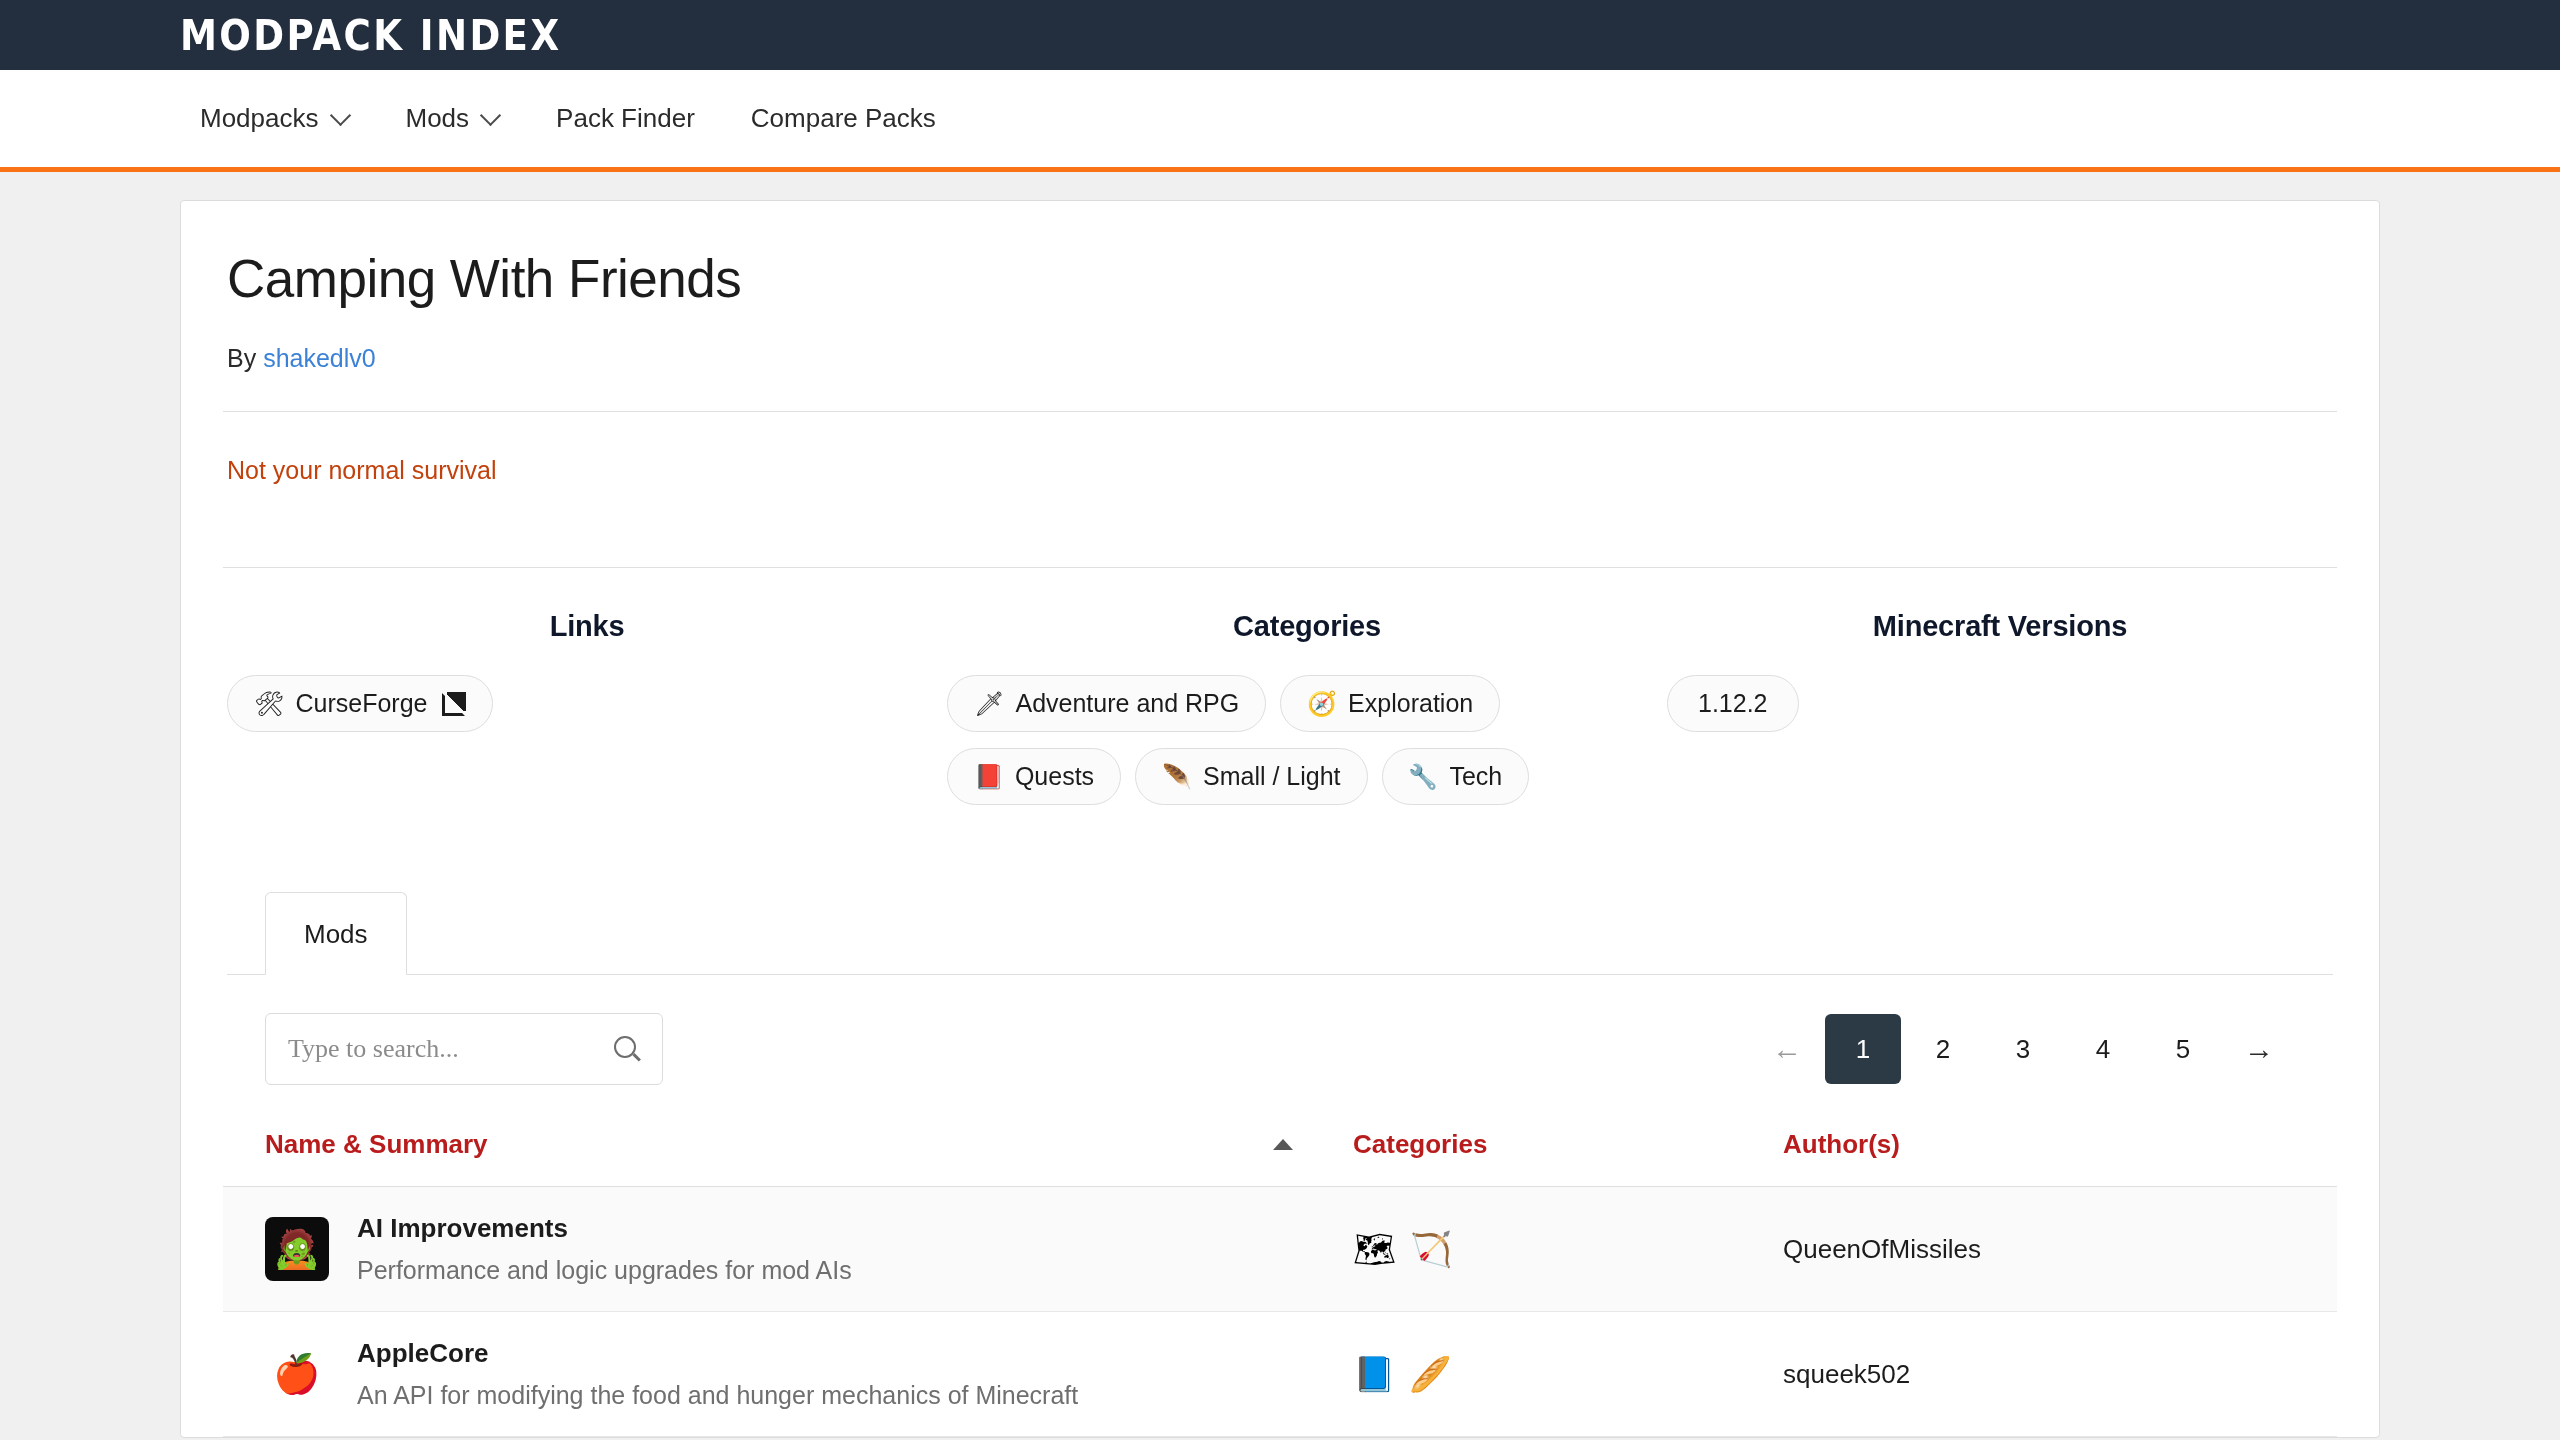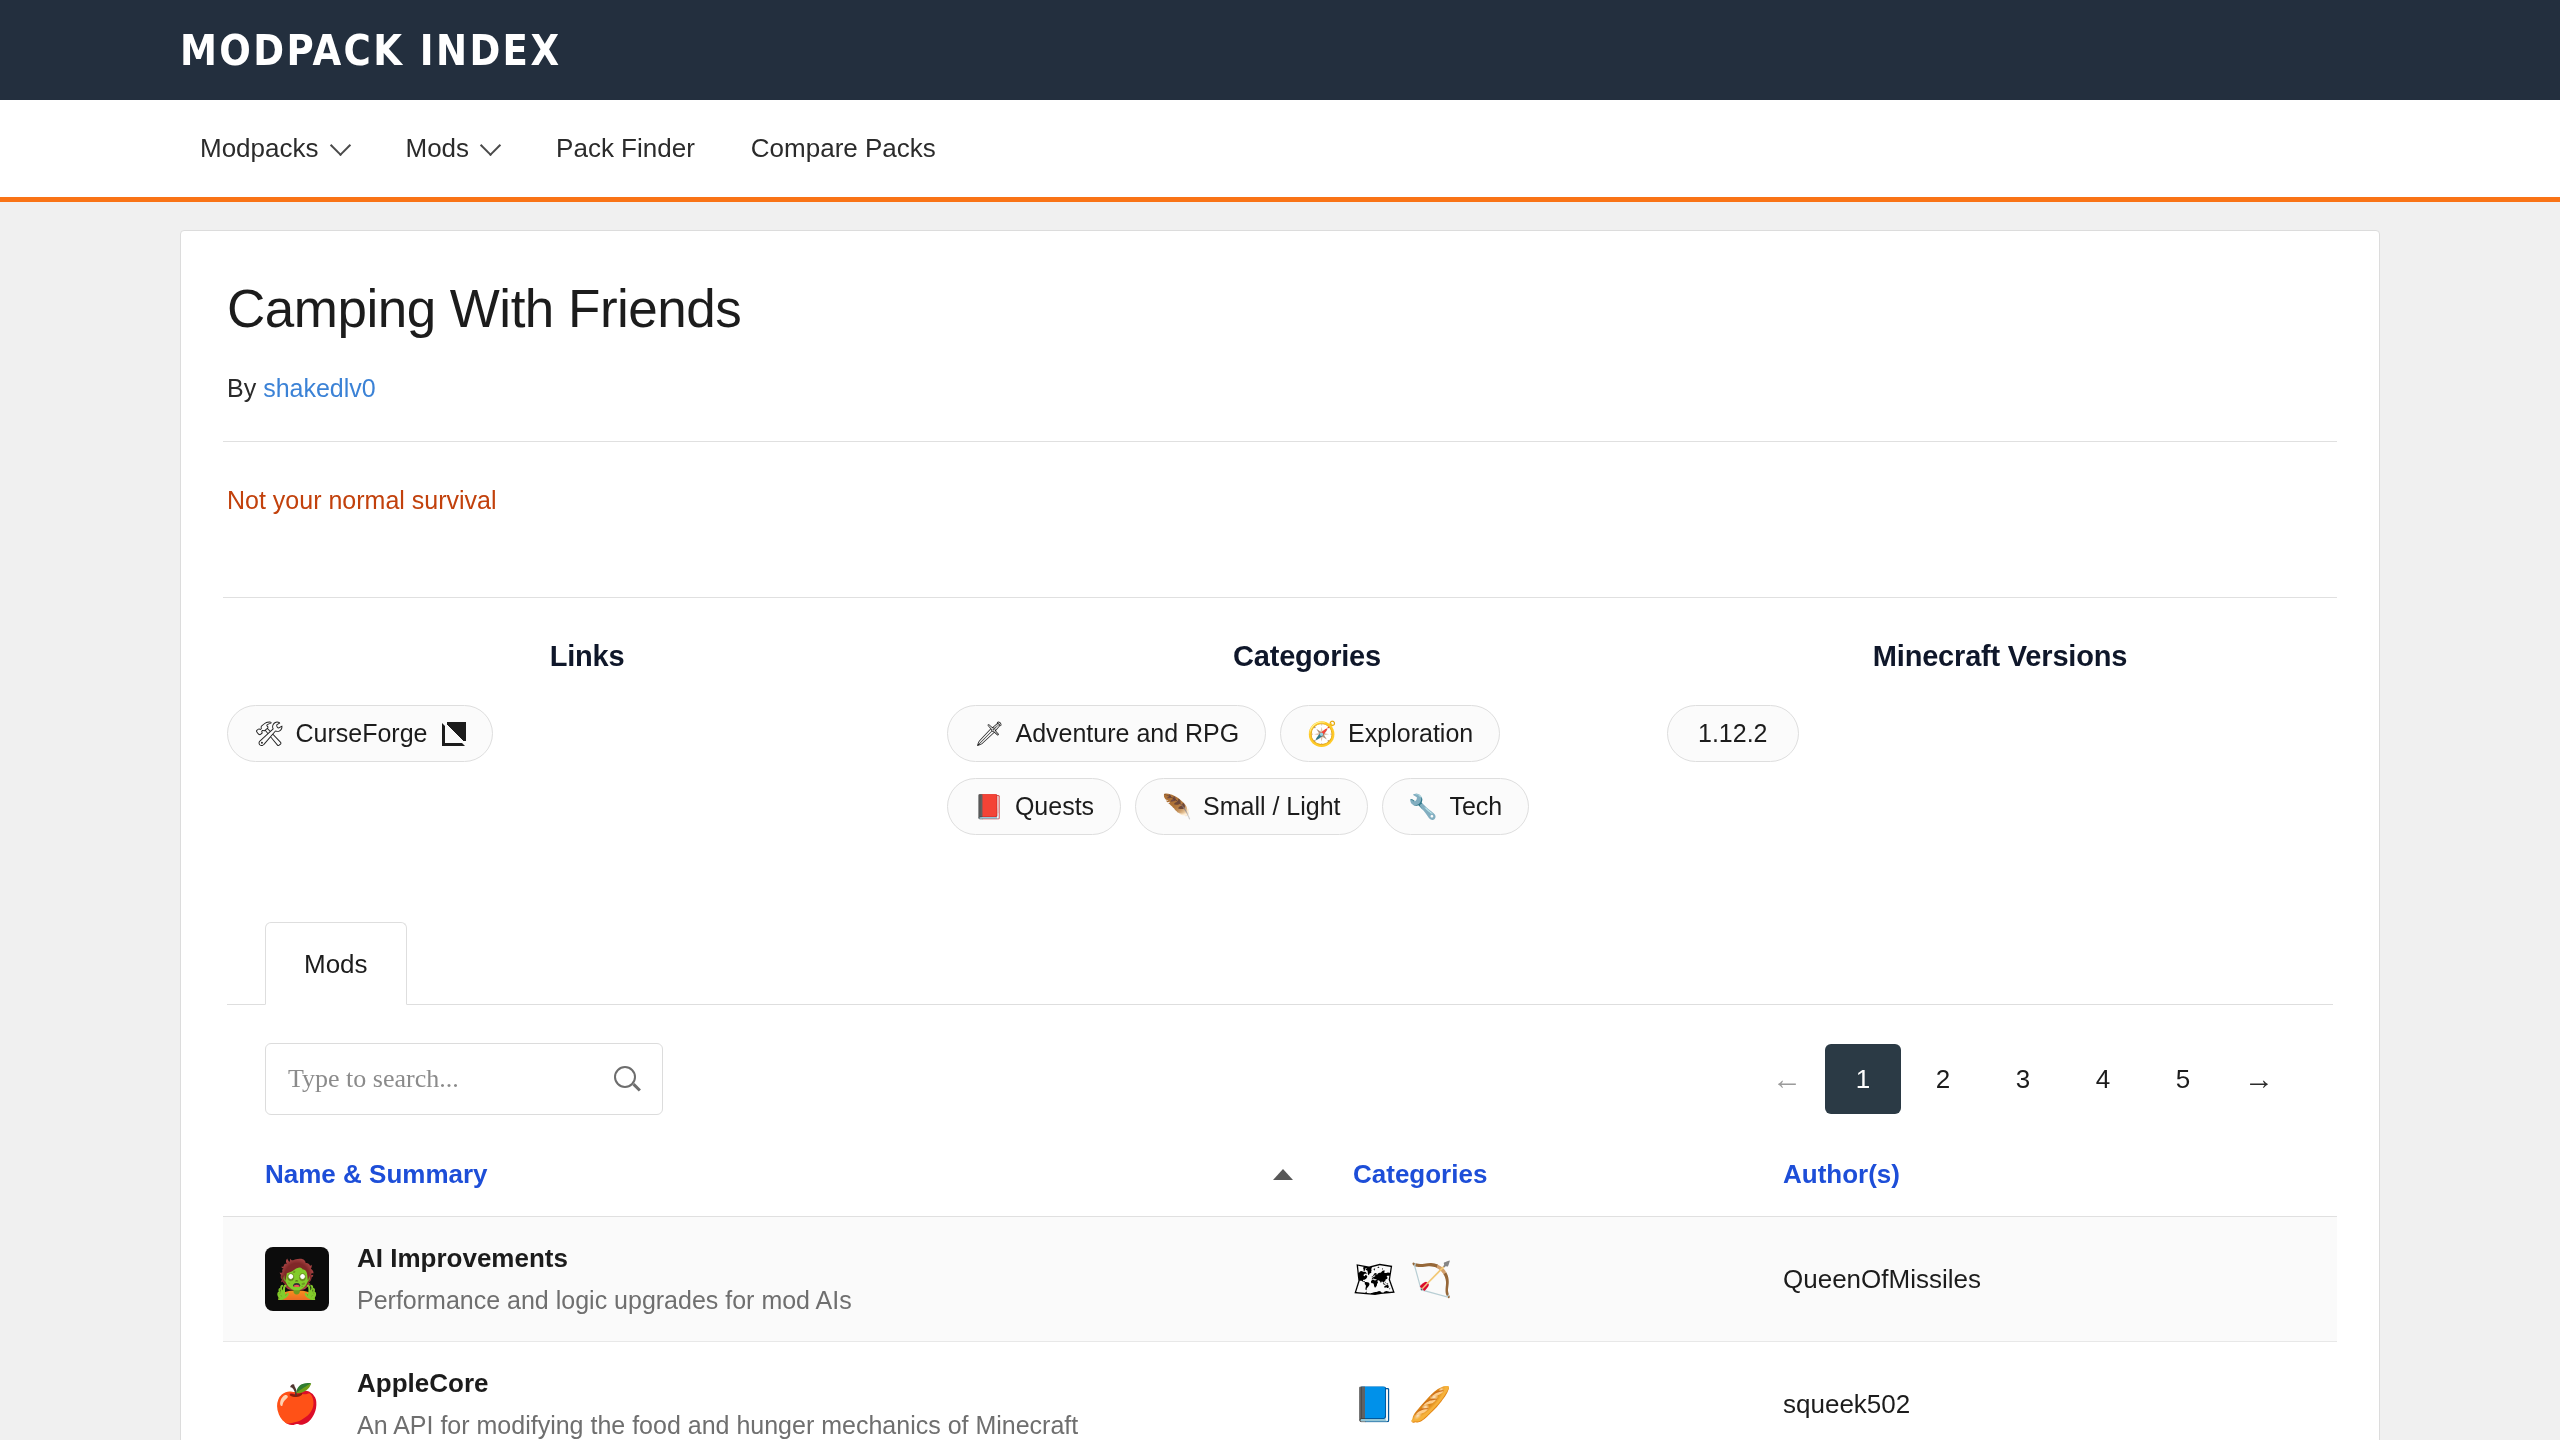--- a/index.html
+++ b/index.html
@@ -7,21 +7,21 @@
     width: 2560px;
     height: 1440px;
     overflow: hidden;
     background: #f0f0f0;
     font-family: "Liberation Sans", sans-serif;
     -webkit-font-smoothing: antialiased;
   }
 
   
   .brandbar {
-    height: 100px;
+    height: 70px;
     background: #232f3e;
     display: flex;
     align-items: center;
     padding-left: 180px;
   }
   .brand-logo {
     color: #ffffff;
     font-family: "DejaVu Sans", sans-serif;
     font-size: 43px;
     font-weight: 700;
@@ -277,21 +277,21 @@
   
   .mods-table {
     width: 100%;
     border-collapse: collapse;
     margin-top: 44px;
   }
   .mods-table th {
     text-align: left;
     font-size: 26px;
     font-weight: 700;
-    color: #1d4ed8;
+    color: #b91c1c;
     padding: 0 0 26px 0;
     border-bottom: 1px solid #e0e0e0;
   }
   .th-name { padding-left: 42px !important; }
   .th-name-inner {
     display: flex;
     align-items: center;
     justify-content: space-between;
     padding-right: 60px;
     cursor: pointer;

